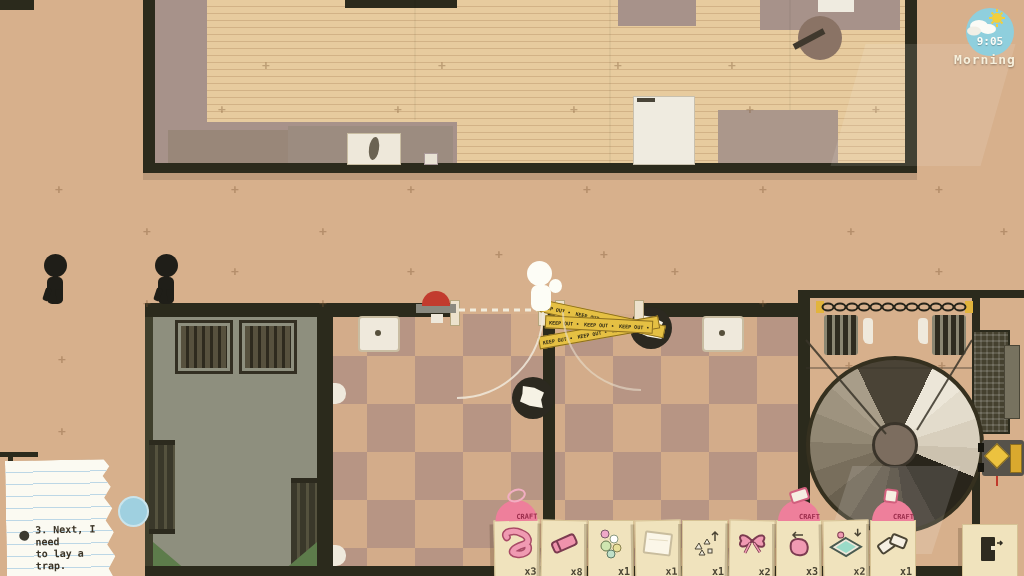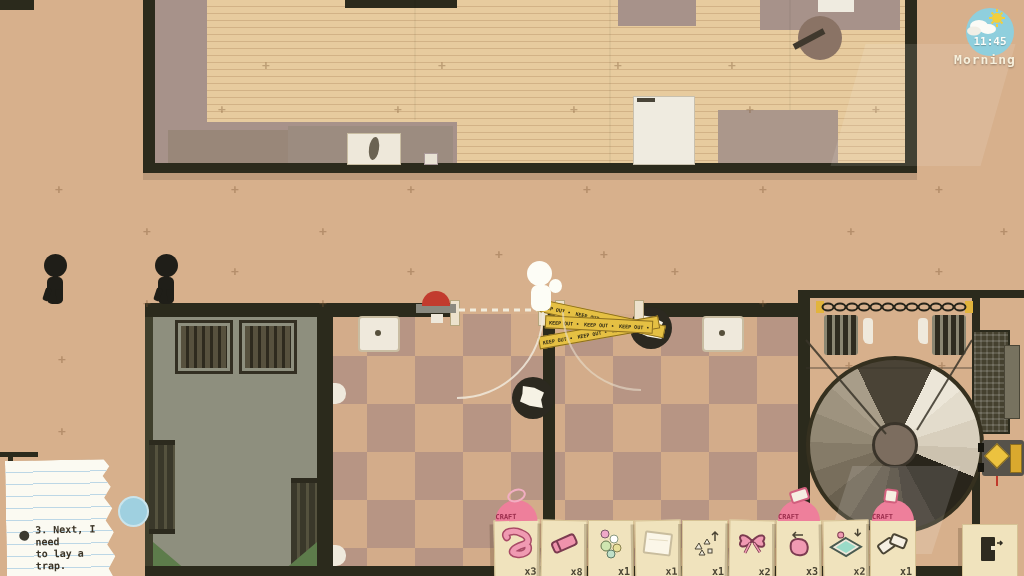--- a/index.html
+++ b/index.html
@@ -59,21 +59,21 @@
         clip-path:polygon(0 0,88% 0,93% 6%,87% 14%,94% 23%,88% 32%,95% 41%,89% 51%,96% 61%,90% 71%,97% 81%,91% 91%,96% 100%,0 100%);
         box-shadow:2px 2px 4px rgba(0,0,0,.15);}
   #note .dot{position:absolute;left:13px;top:70px;width:10px;height:10px;border-radius:50%;background:#3c3a30;}
   #note .txt{position:absolute;left:29px;top:64px;font:bold 10px "DejaVu Sans Mono",monospace;color:#3b3427;white-space:pre-line;line-height:12px;}
   
   .card{position:absolute;top:520px;width:44px;height:58px;background:#f0e3bd;border:1px solid #d6c294;
         box-shadow:-4px 4px 0 rgba(60,40,20,.22);}
   .card .qty{position:absolute;right:3px;bottom:2px;font:bold 10px "DejaVu Sans Mono",monospace;color:#4a4434;}
   .card svg{position:absolute;left:4px;top:6px;}
   .badge{position:absolute;left:1px;top:-21px;width:42px;height:21px;border-radius:21px 21px 0 0;background:#ee7f9b;
-         text-align:left;font:bold 7px "DejaVu Sans Mono",monospace;color:#9c2e4d;line-height:34px;overflow:visible;}
+         text-align:right;font:bold 7px "DejaVu Sans Mono",monospace;color:#9c2e4d;line-height:34px;overflow:visible;}
   .sketch{position:absolute;left:13px;top:-9px;width:15px;height:9px;background:#f6eee2;border:2px solid #d2607e;border-radius:3px;transform:rotate(-18deg);}
   .sheen{position:absolute;background:rgba(255,255,255,.11);pointer-events:none;}
   svg.lines{position:absolute;left:0;top:0;pointer-events:none;}
   .alarm-base{position:absolute;left:416px;top:304px;width:40px;height:9px;background:#8a8a80;}
   .alarm-dome{position:absolute;left:422px;top:291px;width:28px;height:15px;background:#c23b2e;border-radius:14px 14px 0 0;}
   .alarm-tag{position:absolute;left:431px;top:314px;width:12px;height:9px;background:#eee8da;}
   .tri{position:absolute;width:0;height:0;}
 </style>
 </head>
 <body>
@@ -273,21 +273,21 @@
       <line x1="25.5" y1="4.5" x2="27.5" y2="6.5"></line>
           <line x1="34.5" y1="13.5" x2="36.5" y2="15.5"></line>
       <line x1="36.5" y1="4.5" x2="34.5" y2="6.5"></line>
           <line x1="27.5" y1="13.5" x2="25.5" y2="15.5"></line>
         </g>
       <circle cx="31" cy="10" r="5" fill="#f2cf3c"></circle>
       <ellipse cx="13" cy="18" rx="9" ry="6" fill="#fbfbf6"></ellipse>
       <ellipse cx="22" cy="21" rx="8" ry="5" fill="#fbfbf6"></ellipse>
       <ellipse cx="8" cy="23" rx="7" ry="4.5" fill="#f1efe6"></ellipse>
     </svg>
-    <div class="time">11:45</div>
+    <div class="time">9:05</div>
   </div>
   <div id="period">Morning</div>
 
   <div id="note">
     <div class="dot"></div>
     <div class="txt">3. Next, I need
 to lay a trap.</div>
   </div>
 
   <div class="card" style="left:494px;transform:rotate(-1deg);">

